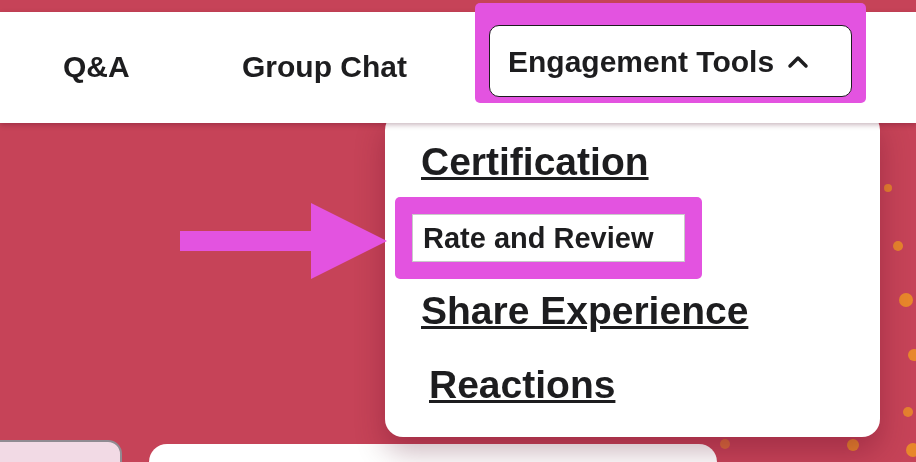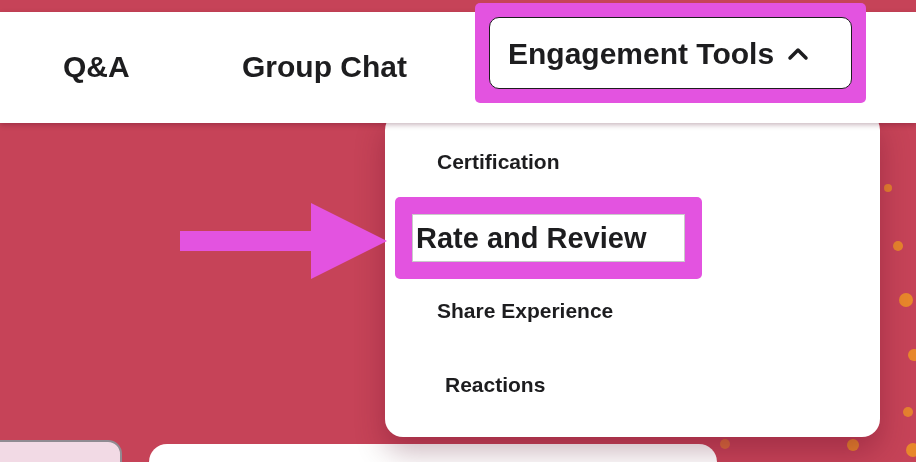--- a/index.html
+++ b/index.html
@@ -30,46 +30,46 @@
   .nav-group{left:242px;}
   
   .ann-box-engagement{
     position:absolute;left:475px;top:3px;width:391px;height:100px;
     background:var(--annotation-magenta);padding:14px;box-sizing:border-box;
     border-radius:5px;z-index:30;
   }
   .engagement-btn{
     width:100%;height:100%;background:var(--surface-white);
     border:1.5px solid var(--text-dark);border-radius:10px;box-sizing:border-box;
-    display:flex;align-items:center;gap:13px;padding-left:18px;
+    display:flex;align-items:center;gap:13px;padding-left:18px;margin-top:8px;
   }
   .engagement-btn .nav-text{font-size:30px;line-height:33px;white-space:nowrap;}
   .caret{width:22px;height:14px;display:block;color:var(--text-dark);margin-top:2px;}
   
   .dropdown{
     position:absolute;left:385px;top:112px;width:495px;height:325px;
     background:var(--surface-white);border-radius:18px;z-index:10;
     box-shadow:0 14px 30px rgba(80,0,30,.30);
   }
   .menu-item{
-    position:absolute;left:52px;font-size:21px;line-height:30px;white-space:nowrap;
+    position:absolute;left:36px;font-size:39px;line-height:30px;white-space:nowrap;text-decoration:underline;
   }
   .mi-cert{top:35px;}
   .mi-share{top:184px;}
   .mi-react{top:258px;margin-left:8px;}
   
   .ann-box-rate{
     position:absolute;left:10px;top:85px;width:307px;height:82px;
     background:var(--annotation-magenta);padding:17px;box-sizing:border-box;
     border-radius:5px;
   }
   .rate-inner{
     width:100%;height:100%;background:var(--surface-white);
     border:1px solid #c9c9c9;box-sizing:border-box;
-    display:flex;align-items:center;padding-left:3px;
+    display:flex;align-items:center;padding-left:10px;
   }
   .rate-inner .menu-text{font-size:29px;line-height:30px;white-space:nowrap;}
   
   .arrow{position:absolute;z-index:30;}
   .arrow-shaft{left:180px;top:231px;width:133px;height:20px;background:var(--annotation-magenta);}
   .arrow-head{
     left:311px;top:203px;width:0;height:0;
     border-top:38px solid transparent;border-bottom:38px solid transparent;
     border-left:76px solid var(--annotation-magenta);
   }

